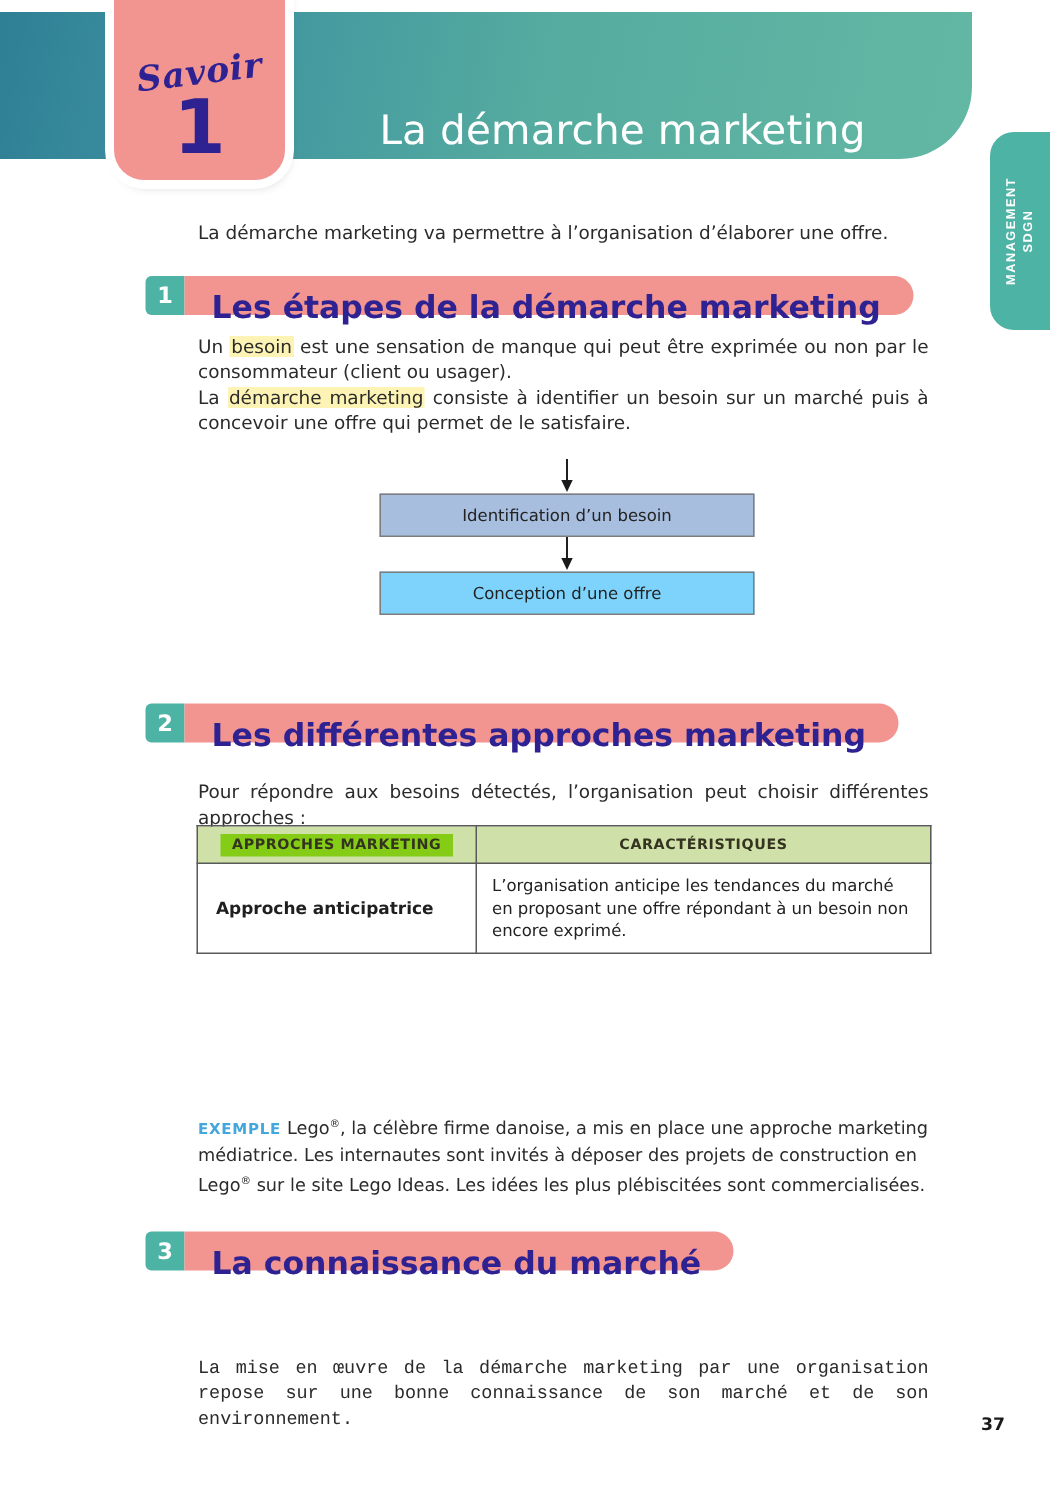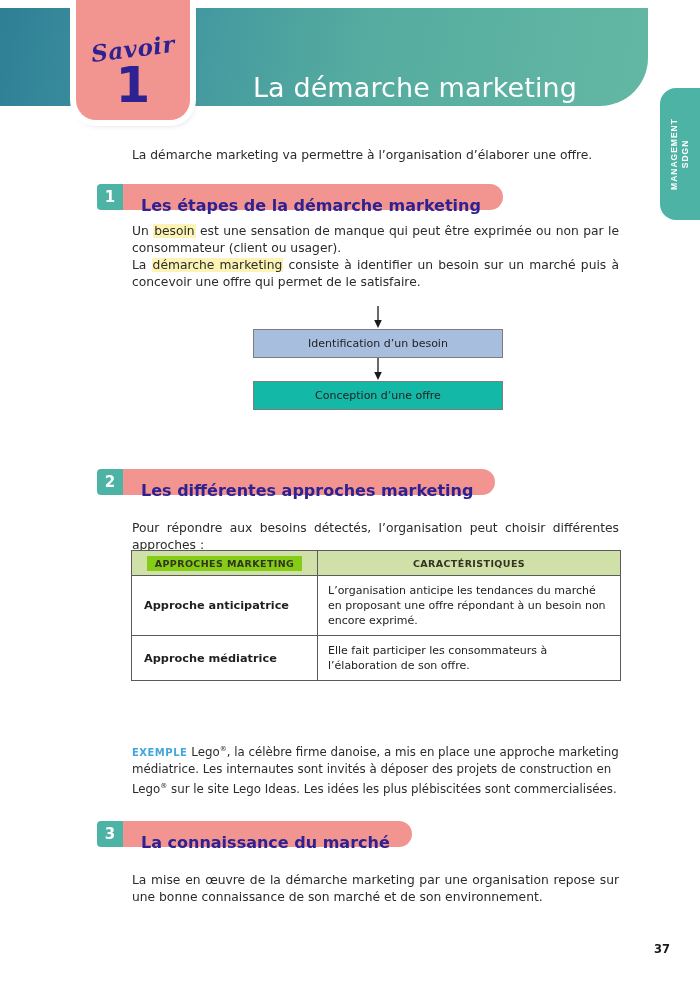--- a/index.html
+++ b/index.html
@@ -133,21 +133,21 @@
     display: flex;
     align-items: center;
     justify-content: center;
     border-top-left-radius: 4px;
     border-bottom-left-radius: 4px;
     font-family: "DejaVu Sans", sans-serif;
   }
   .section-pill {
     background: #f29490;
     color: #2e2292;
-    font-size: 16px;
+    font-size: 21px;
     font-weight: 700;
     display: flex;
     align-items: center;
     padding: 16px 22px 0 18px;
     border-top-right-radius: 13px;
     border-bottom-right-radius: 13px;
     font-family: "DejaVu Sans", sans-serif;
     white-space: nowrap;
   }
 
@@ -181,21 +181,21 @@
     border: 1px solid #7d7d7d;
     display: flex;
     align-items: center;
     justify-content: center;
     font-size: 11px;
     color: #222222;
     font-family: "DejaVu Sans", sans-serif;
   }
   .flow-green  { background: #a8ca94; }
   .flow-blue   { background: #a8bede; }
-  .flow-orange { background: #14b8a6; }
+  .flow-orange { background: #7dd3fc; }
   .flow-arrow {
     height: 23px;
     display: flex;
     align-items: center;
     justify-content: center;
   }
 
   
   #approach-table {
     position: absolute;
@@ -331,31 +331,27 @@
       <th>
         <span>CARACTÉRISTIQUES</span>
       </th>
     </tr>
   </thead>
   <tbody>
     <tr>
       <td class="col-approach">Approche anticipatrice</td>
       <td class="col-char">L’organisation anticipe les tendances du marché en proposant une offre répondant à un besoin non encore exprimé.</td>
     </tr>
-    <tr>
-      <td class="col-approach">Approche médiatrice</td>
-      <td class="col-char">Elle fait participer les consommateurs à l’élaboration de son offre.</td>
-    </tr>
   </tbody>
 </table>
 
 <p id="exemple-block">
   <span class="exemple-label">EXEMPLE</span><span>Lego</span><sup>®</sup><span>, la célèbre firme danoise, a mis en place une approche marketing médiatrice. Les internautes sont invités à déposer des projets de construction en Lego</span><sup>®</sup><span> sur le site Lego Ideas. Les idées les plus plébiscitées sont commercialisées.</span>
 </p>
 
 <div class="section-head" style="top:821px;">
   <div class="section-num">3</div>
   <div class="section-pill">La connaissance du marché</div>
 </div>
 
-<p class="body-par justified" style="top:860px;">La mise en œuvre de la démarche marketing par une organisation repose sur une bonne connaissance de son marché et de son environnement.</p>
+<p class="body-par justified" style="top:892px;font-family:Liberation Mono, monospace;">La mise en œuvre de la démarche marketing par une organisation repose sur une bonne connaissance de son marché et de son environnement.</p>
 
 <div id="page-number">37</div>
 
 </body></html>

